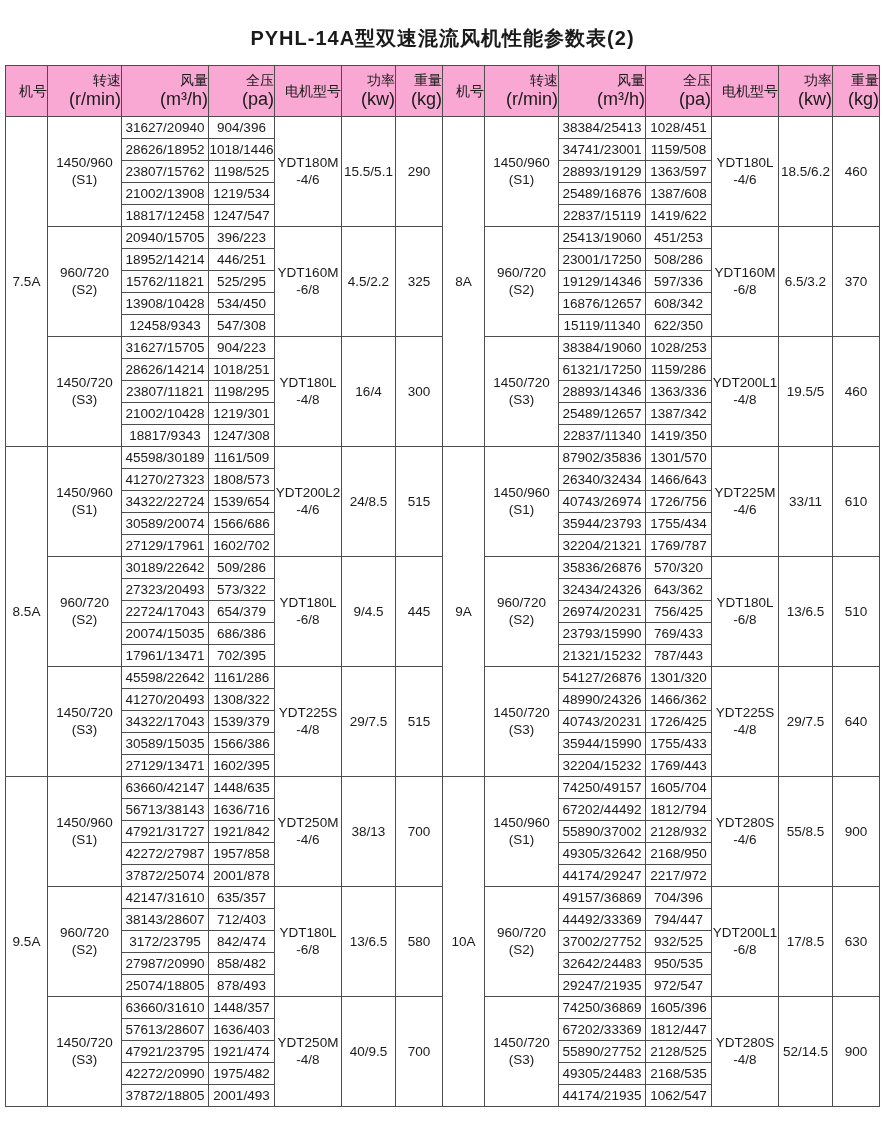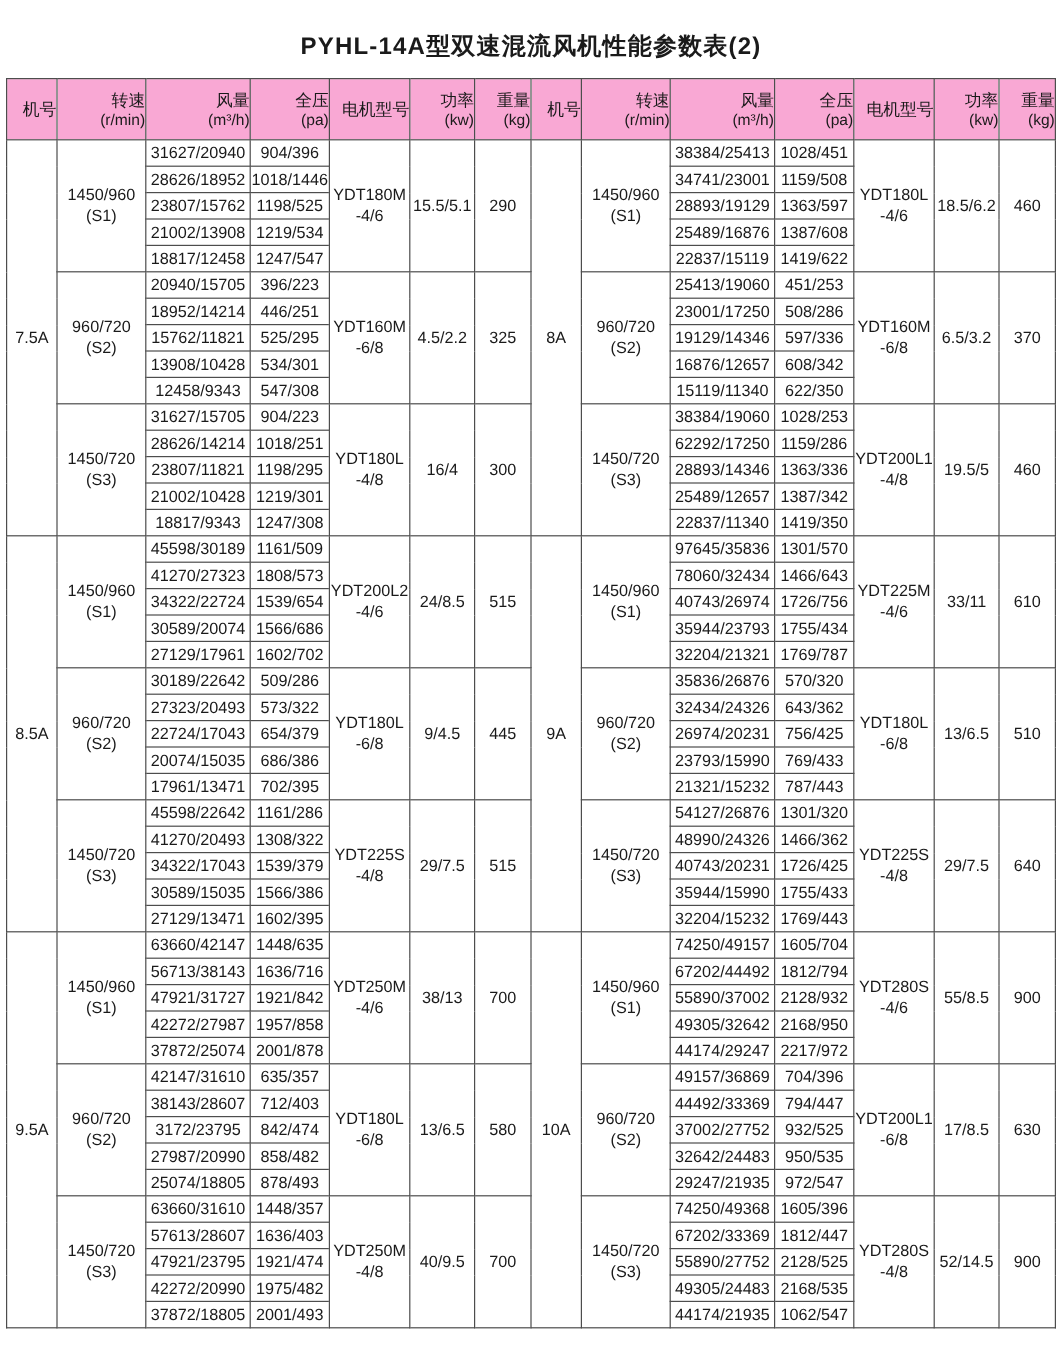--- a/index.html
+++ b/index.html
@@ -32,21 +32,21 @@
     line-height:1.15;
   }
   table.spec th{
     background:#f9a8d4;
     font-weight:normal;
     height:50px;
     font-size:14px;
     text-align:right;
   }
   table.spec tbody tr{height:22px;}
-  .sub{font-size:13px;}
+  .sub{font-size:18px;}
   .two-line div{line-height:1.2;}
 </style>
 </head>
 <body>
 
 <div class="title">PYHL-14A型双速混流风机性能参数表(2)</div>
 <div id="table-host">
     <table class="spec">
       <colgroup>
         <col style="width: 42px;">
@@ -206,21 +206,21 @@
           <td>508/286</td>
         </tr>
         <tr>
           <td>15762/11821</td>
           <td>525/295</td>
           <td>19129/14346</td>
           <td>597/336</td>
         </tr>
         <tr>
           <td>13908/10428</td>
-          <td>534/301</td>
+          <td>534/450</td>
           <td>16876/12657</td>
           <td>608/342</td>
         </tr>
         <tr>
           <td>12458/9343</td>
           <td>547/308</td>
           <td>15119/11340</td>
           <td>622/350</td>
         </tr>
         <tr>
@@ -245,21 +245,21 @@
           <td rowspan="5" class="two-line">
             <div>YDT200L1</div>
             <div>-4/8</div>
           </td>
           <td rowspan="5">19.5/5</td>
           <td rowspan="5">460</td>
         </tr>
         <tr>
           <td>28626/14214</td>
           <td>1018/251</td>
-          <td>62292/17250</td>
+          <td>61321/17250</td>
           <td>1159/286</td>
         </tr>
         <tr>
           <td>23807/11821</td>
           <td>1198/295</td>
           <td>28893/14346</td>
           <td>1363/336</td>
         </tr>
         <tr>
           <td>21002/10428</td>
@@ -285,33 +285,33 @@
             <div>YDT200L2</div>
             <div>-4/6</div>
           </td>
           <td rowspan="5">24/8.5</td>
           <td rowspan="5">515</td>
           <td rowspan="15">9A</td>
           <td rowspan="5" class="two-line">
             <div>1450/960</div>
             <div>(S1)</div>
           </td>
-          <td>97645/35836</td>
+          <td>87902/35836</td>
           <td>1301/570</td>
           <td rowspan="5" class="two-line">
             <div>YDT225M</div>
             <div>-4/6</div>
           </td>
           <td rowspan="5">33/11</td>
           <td rowspan="5">610</td>
         </tr>
         <tr>
           <td>41270/27323</td>
           <td>1808/573</td>
-          <td>78060/32434</td>
+          <td>26340/32434</td>
           <td>1466/643</td>
         </tr>
         <tr>
           <td>34322/22724</td>
           <td>1539/654</td>
           <td>40743/26974</td>
           <td>1726/756</td>
         </tr>
         <tr>
           <td>30589/20074</td>
@@ -537,21 +537,21 @@
           <td rowspan="5" class="two-line">
             <div>YDT250M</div>
             <div>-4/8</div>
           </td>
           <td rowspan="5">40/9.5</td>
           <td rowspan="5">700</td>
           <td rowspan="5" class="two-line">
             <div>1450/720</div>
             <div>(S3)</div>
           </td>
-          <td>74250/49368</td>
+          <td>74250/36869</td>
           <td>1605/396</td>
           <td rowspan="5" class="two-line">
             <div>YDT280S</div>
             <div>-4/8</div>
           </td>
           <td rowspan="5">52/14.5</td>
           <td rowspan="5">900</td>
         </tr>
         <tr>
           <td>57613/28607</td>

